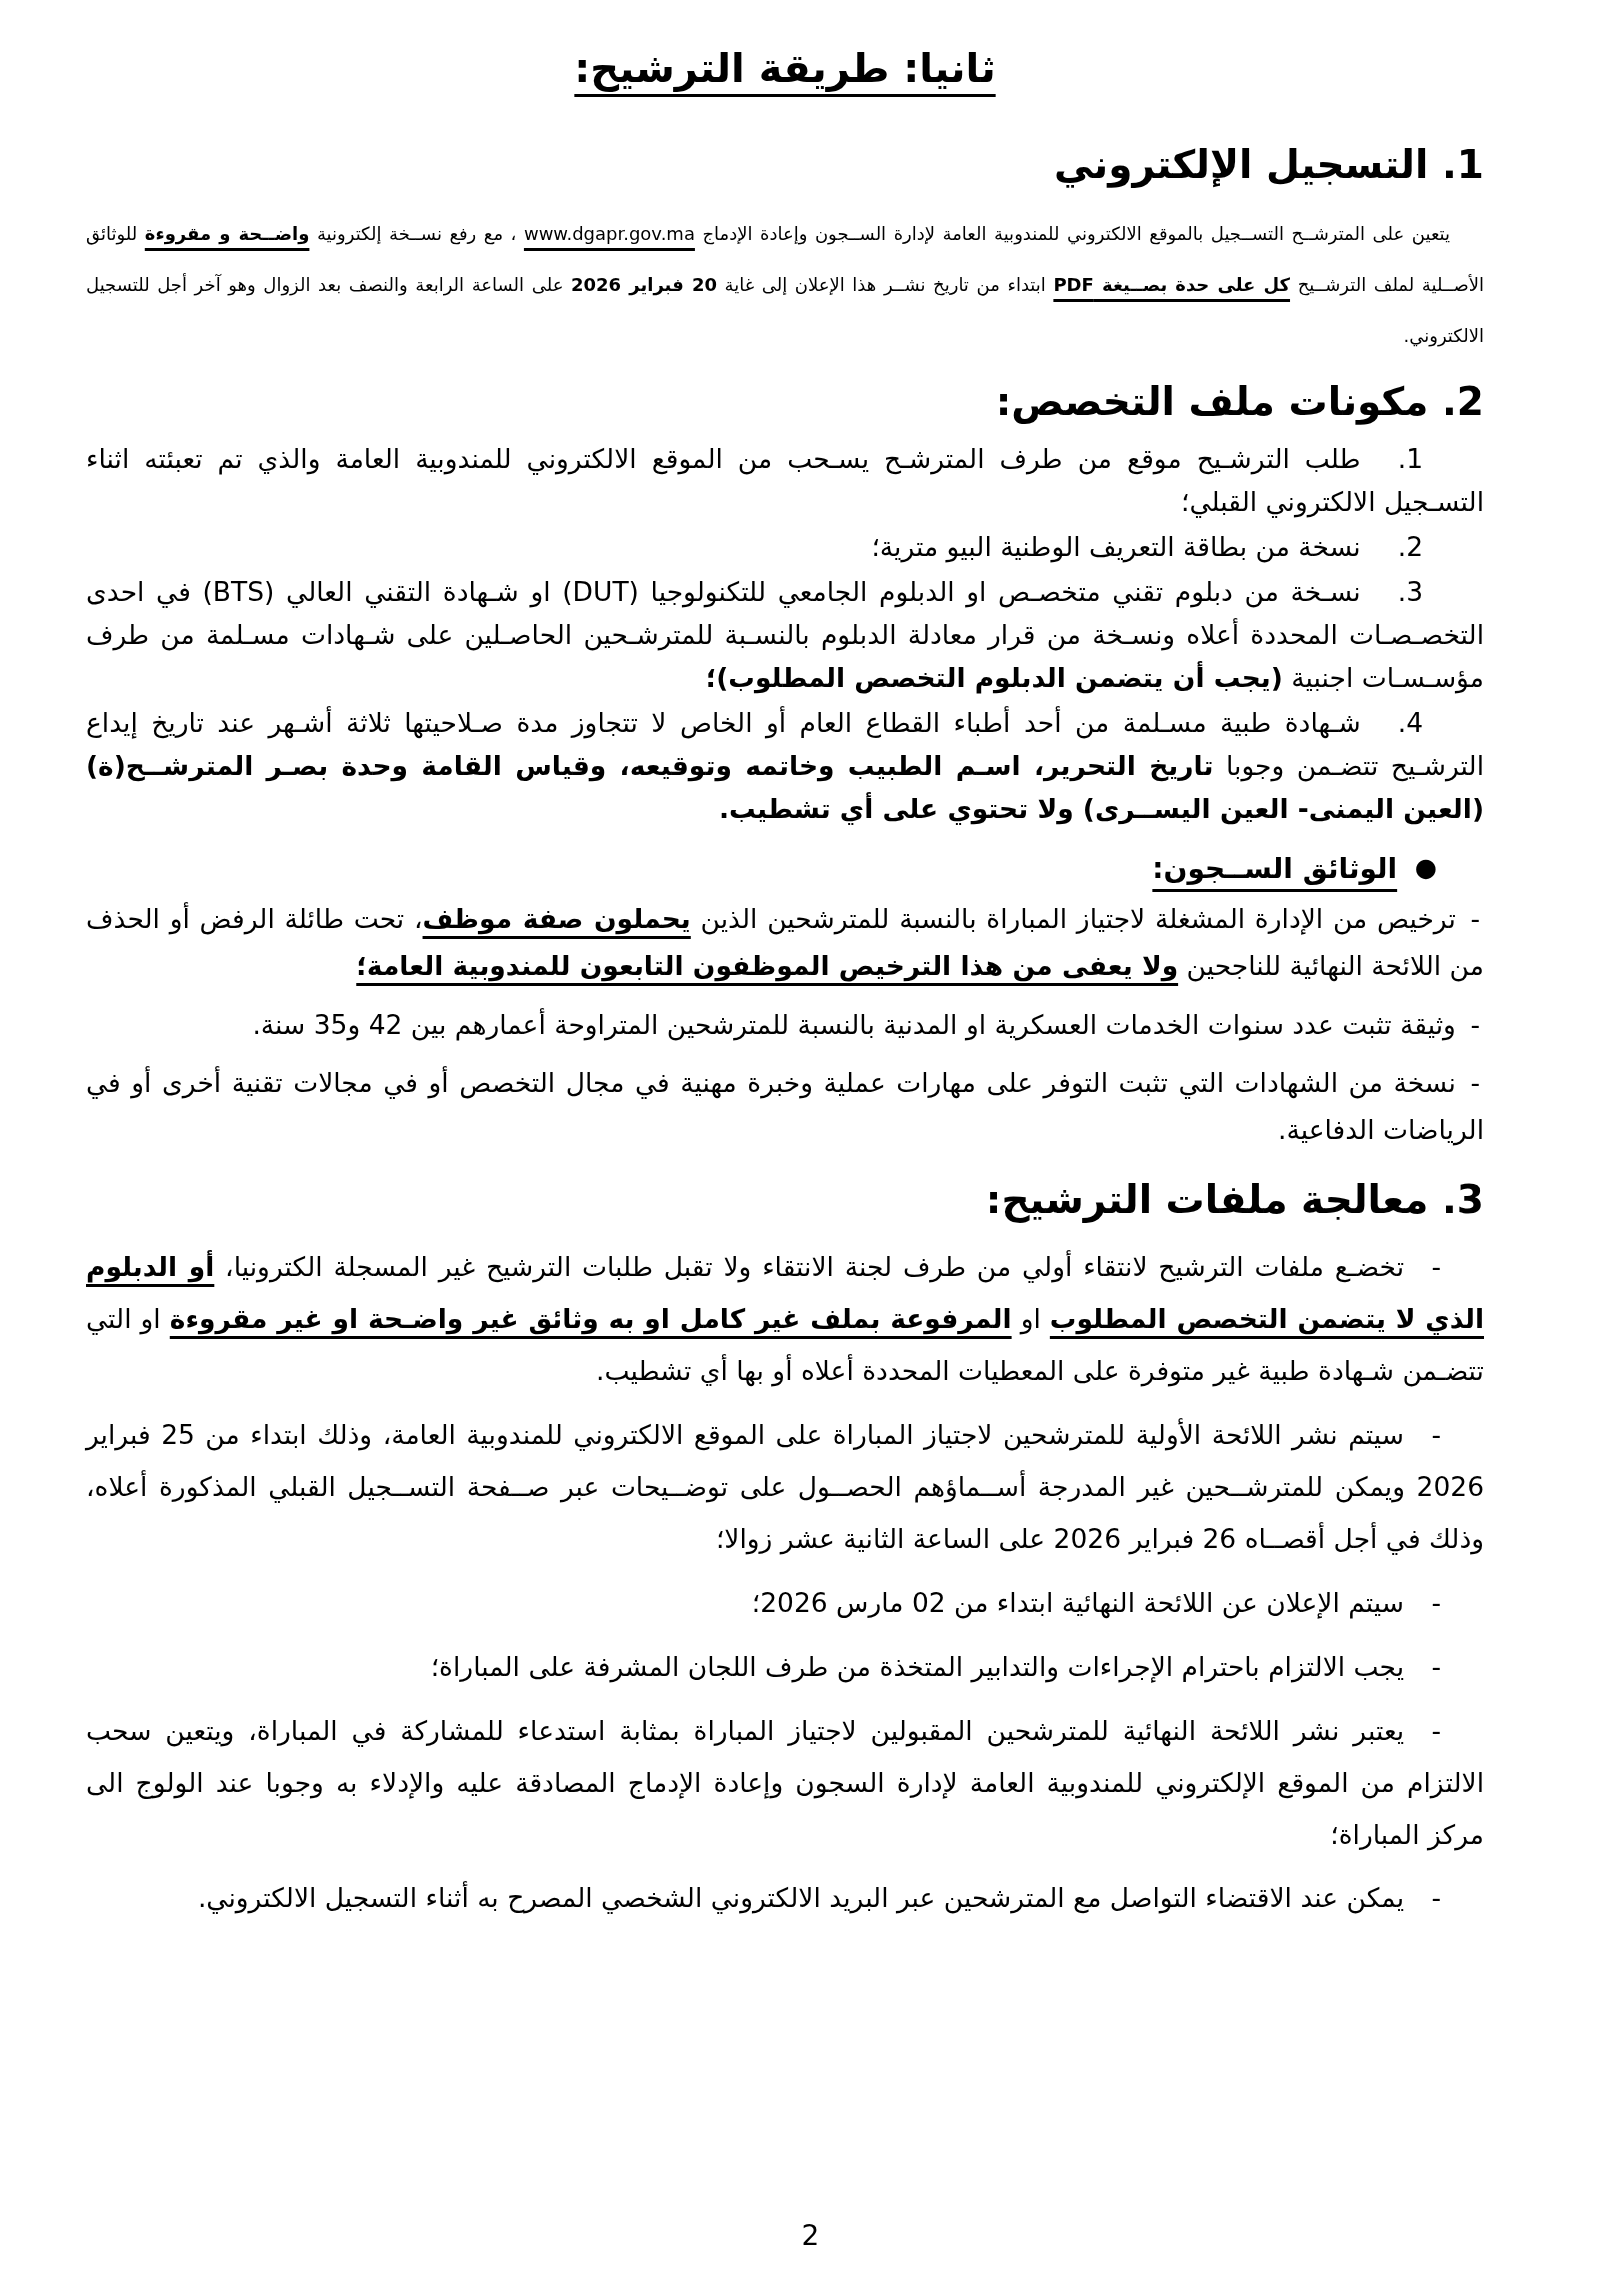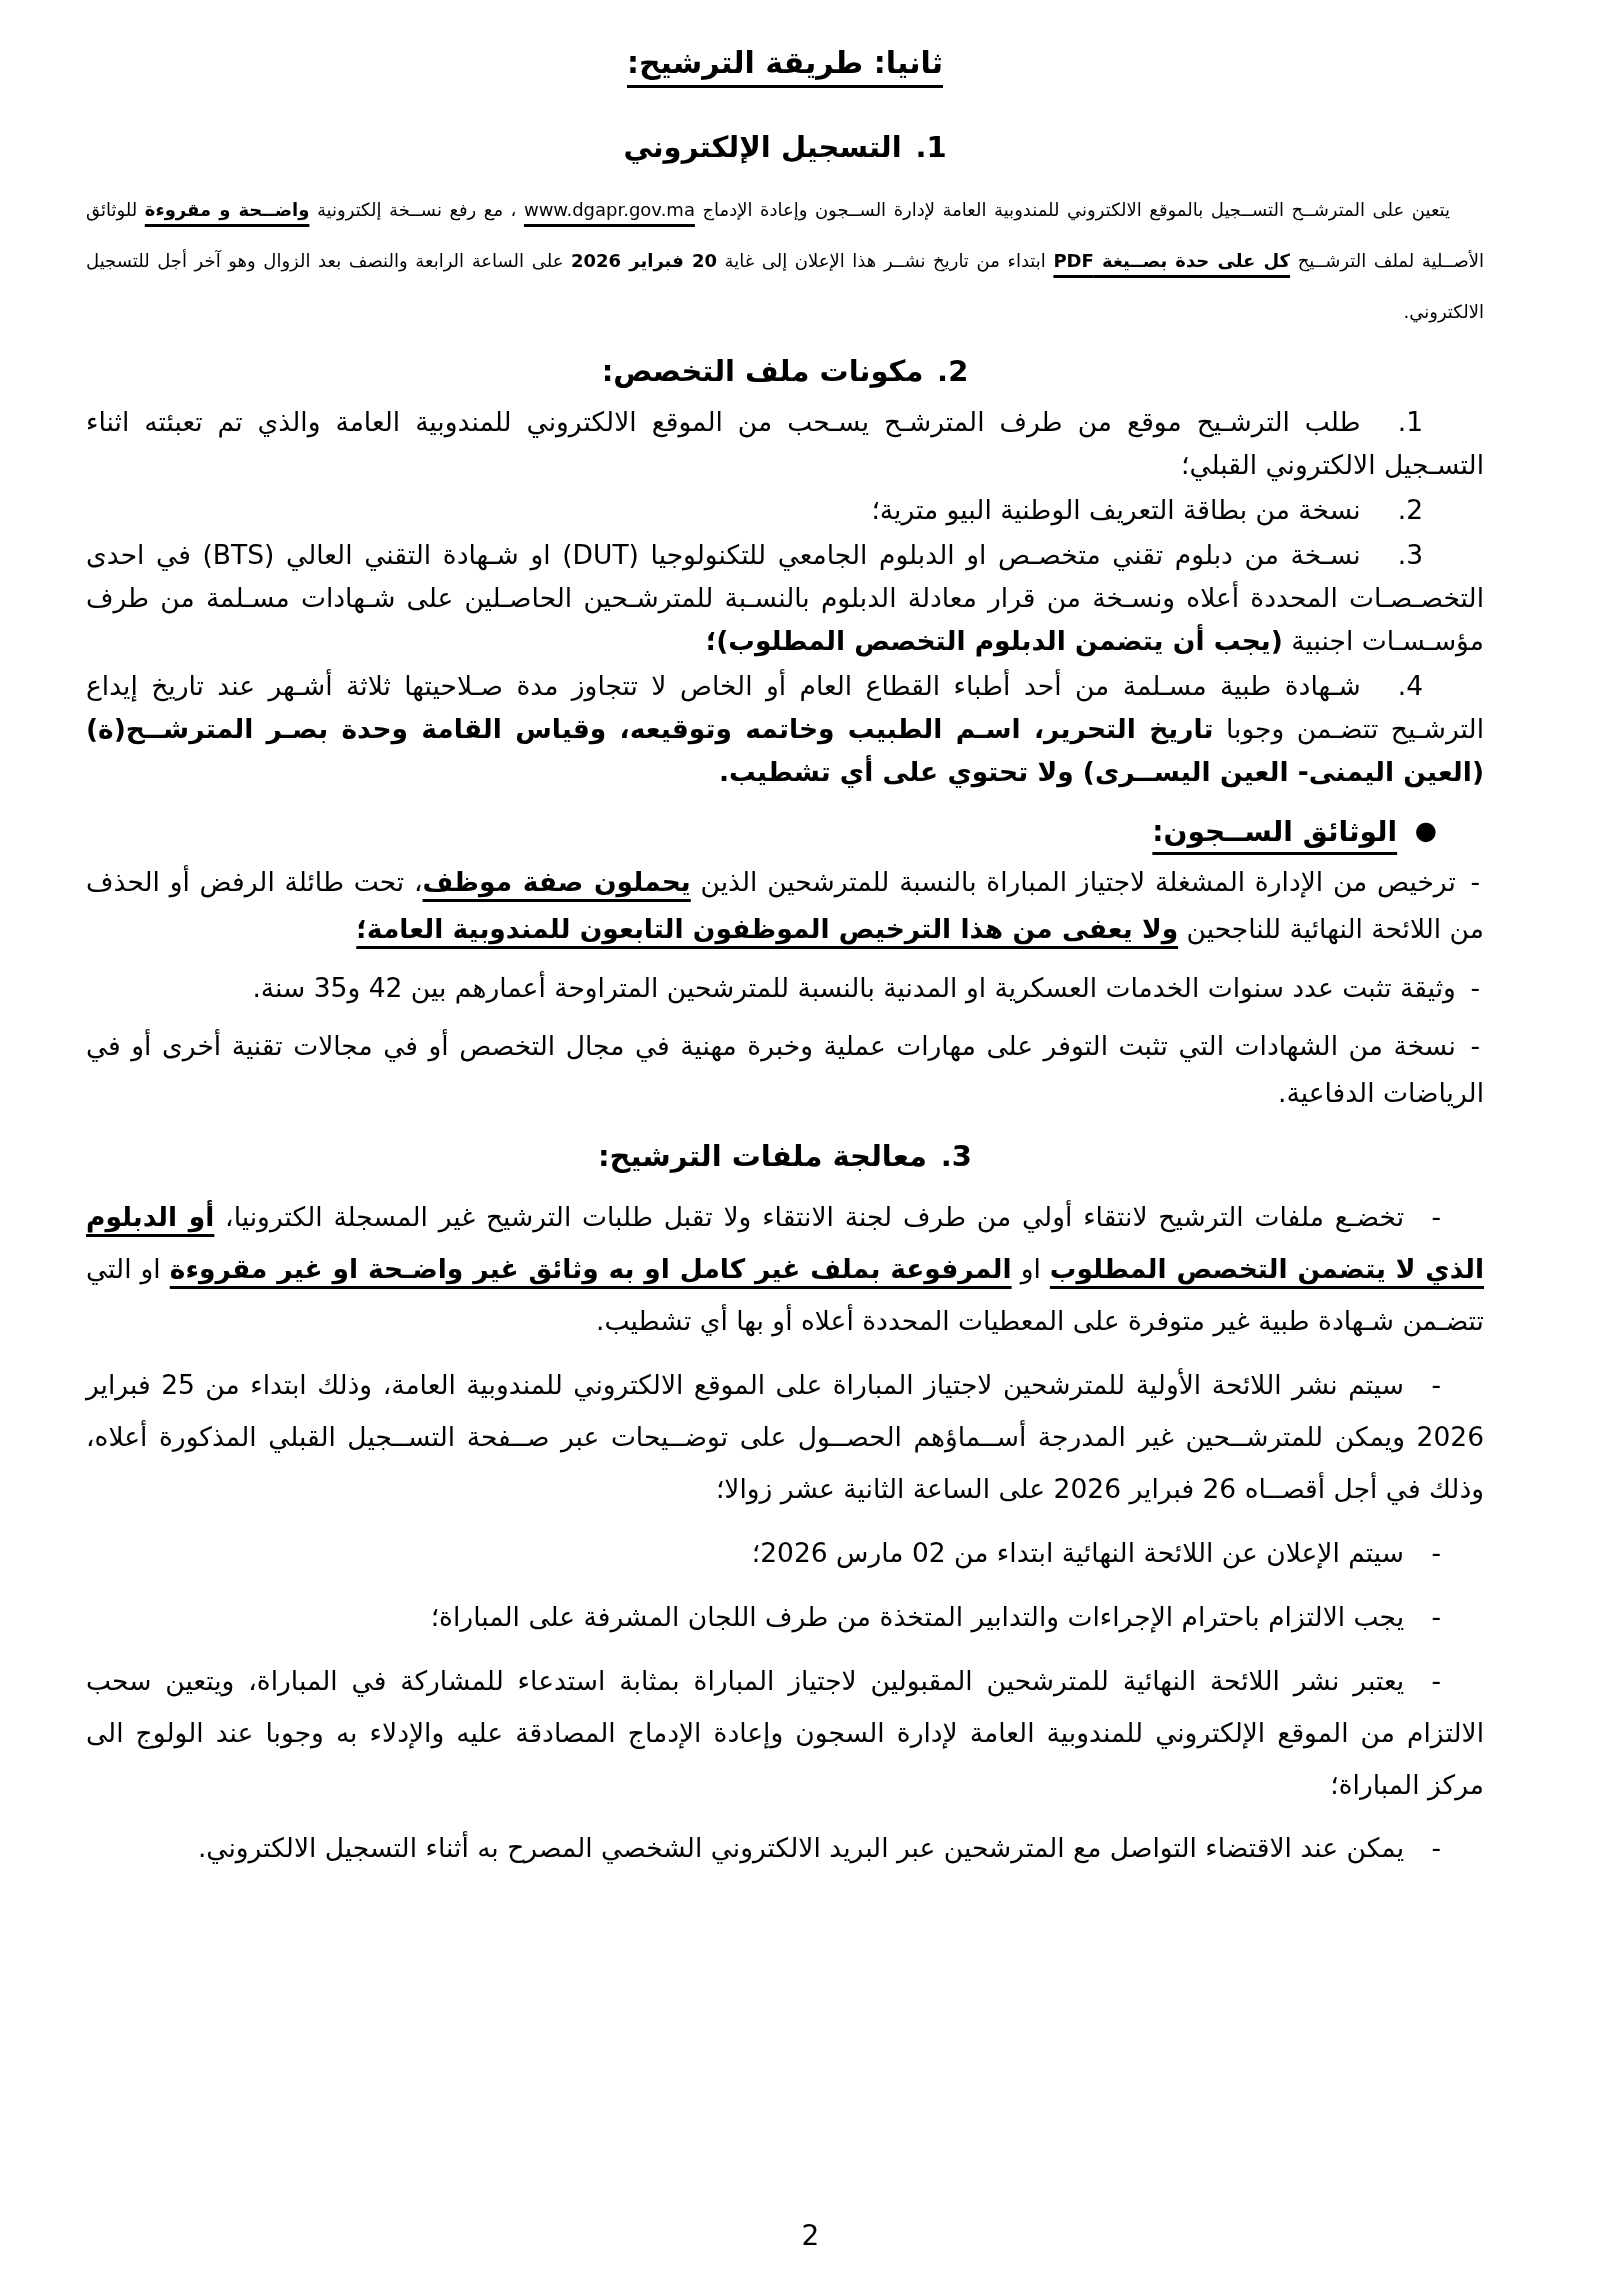--- a/index.html
+++ b/index.html
@@ -19,35 +19,34 @@
     box-sizing: border-box;
     width: 1621px;
     height: 2293px;
     padding: 45px 137px 0 86px;
     position: relative;
     overflow: hidden;
   }
   
   .doc-title {
     text-align: center;
-    font-size: 30px;
+    font-size: 40px;
     font-weight: bold;
     margin: 0 0 49px 0;
   }
   .doc-title .t-inner {
     text-decoration: underline;
     text-decoration-thickness: 3.4px;
     text-underline-offset: 11.8px;
   }
   
   .sec-head {
-    font-size: 29px;
+    font-size: 39px;
     font-weight: bold;
     line-height: 1.3;
-    text-align: center;
   }
   .sec-head .sec-num { margin-left: 13.7px; }
   #sec1-head { margin: 31px 0 0 0; }
   #sec2-head { margin: 15.7px 0 0 0; }
   #sec3-head { margin: 21.6px 0 0 0; }
   
   .para {
     font-size: 18px;
     line-height: 51px;
     text-align: justify;

